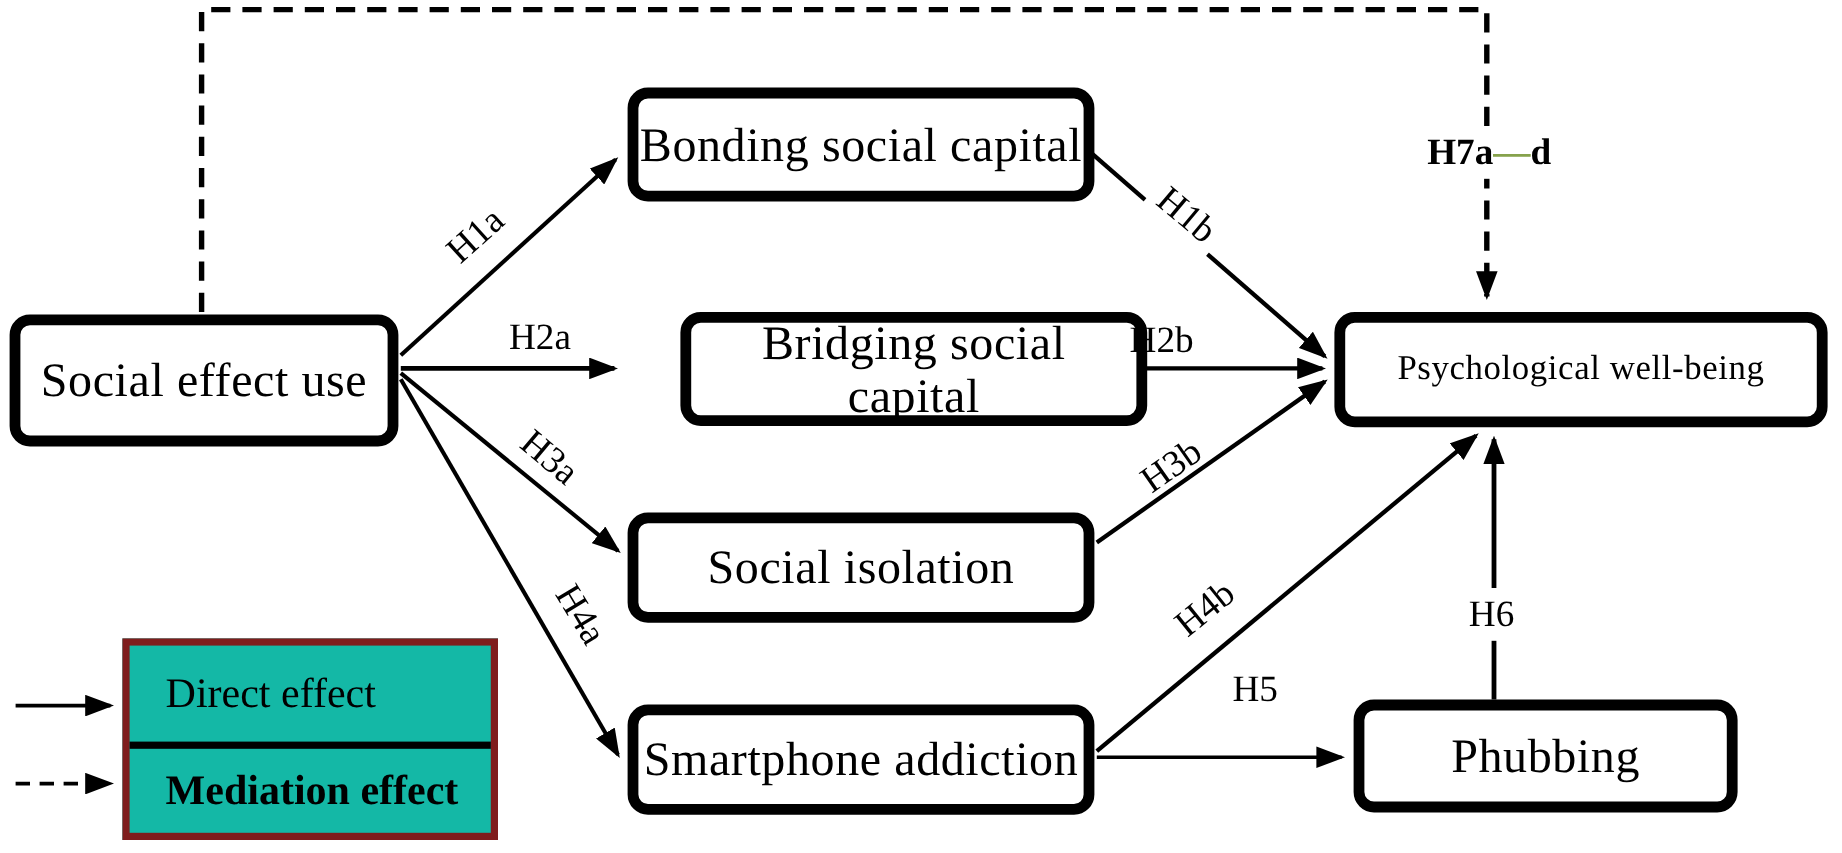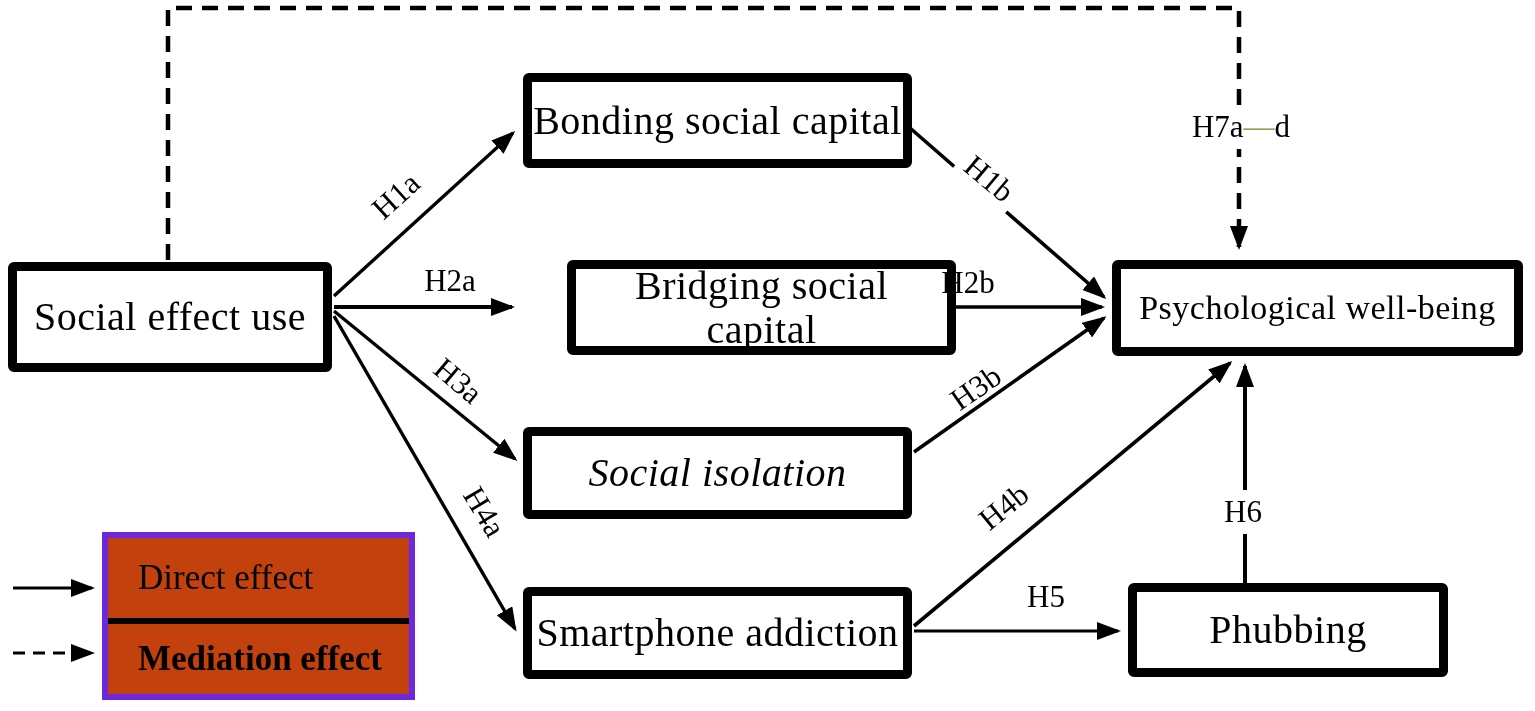--- a/index.html
+++ b/index.html
@@ -11,41 +11,41 @@
     font-family: "Liberation Serif", "DejaVu Serif", serif;
     color: #000000;
     overflow: hidden;
   }
   #wires { position: absolute; left: 0; top: 0; width: 1535px; height: 711px; }
   .node {
     position: absolute;
     box-sizing: border-box;
     background: #ffffff;
     border: 9px solid #000000;
-    border-radius: 6px;
+    border-radius: 17px;
     display: flex;
     align-items: center;
     justify-content: center;
     text-align: center;
     font-size: 40px;
     line-height: 1.1;
     letter-spacing: 0.5px;
   }
   .edge-label {
     position: absolute;
     font-size: 31px;
     white-space: nowrap;
     transform: translate(-50%, -50%);
   }
   .edge-label.masked { background: #ffffff; padding: 4px 8px; }
   .legend {
     position: absolute;
     box-sizing: border-box;
-    background: #c2410c;
-    border: 6px solid #6d28d9;
+    background: #14b8a6;
+    border: 6px solid #7f1d1d;
   }
   .legend-row {
     box-sizing: border-box;
     display: flex;
     align-items: center;
     padding-left: 30px;
     font-size: 35px;
   }
   .legend-row.first { border-bottom: 6px solid #000000; }
   .dash-accent { color: #86a24c; }
@@ -86,29 +86,29 @@
   </div>
 
   <div class="node" style="left:523px; top:73px; width:389px; height:95px;">
     <span>Bonding social capital</span>
   </div>
 
   <div class="node" style="left:523px; top:260px; width:389px; height:95px;margin-left:44px;">
     <span>Bridging social capital</span>
   </div>
 
-  <div class="node" style="left:523px; top:427px; width:389px; height:92px;font-style:italic;">
+  <div class="node" style="left:523px; top:427px; width:389px; height:92px;">
     <span>Social isolation</span>
   </div>
 
   <div class="node" style="left:523px; top:587px; width:389px; height:92px;">
     <span>Smartphone addiction</span>
   </div>
 
-  <div class="node" style="left:1112px; top:260px; width:411px; height:96px; font-size:34px;">
+  <div class="node" style="left:1112px; top:260px; width:411px; height:96px; font-size:29px;">
     <span>Psychological well-being</span>
   </div>
 
   <div class="node" style="left:1128px; top:583px; width:320px; height:94px;text-align:center;">
     <span>Phubbing</span>
   </div>
 
   <div class="edge-label" style="left:396px; top:196px; transform:translate(-50%,-50%) rotate(-42deg);">H1a</div>
 
   <div class="edge-label" style="left:450px; top:281px;">H2a</div>
@@ -118,25 +118,25 @@
   <div class="edge-label" style="left:484px; top:512px; transform:translate(-50%,-50%) rotate(59deg);">H4a</div>
 
   <div class="edge-label masked" style="left:989px; top:179px; transform:translate(-50%,-50%) rotate(40deg);">H1b</div>
 
   <div class="edge-label" style="left:968px; top:283px;">H2b</div>
 
   <div class="edge-label" style="left:976px; top:388px; transform:translate(-50%,-50%) rotate(-35deg);">H3b</div>
 
   <div class="edge-label" style="left:1004px; top:507px; transform:translate(-50%,-50%) rotate(-39deg);">H4b</div>
 
-  <div class="edge-label" style="left:1046px; top:597px;">H5</div>
+  <div class="edge-label" style="left:1046px; top:574px;">H5</div>
 
   <div class="edge-label masked" style="left:1243px; top:468px;margin-top:44px;">H6</div>
 
-  <div class="edge-label masked" style="left:1241px; top:127px;"><span>H7a</span><span class="dash-accent">—</span><span>d</span></div>
+  <div class="edge-label masked" style="left:1241px; top:127px;font-weight:bold;"><span>H7a</span><span class="dash-accent">—</span><span>d</span></div>
 
   <div class="legend" style="left:102px; top:532px; width:313px; height:168px;">
     <div class="legend-row first" style="height:86px;">
       <span>Direct effect</span>
     </div>
     <div class="legend-row" style="height:70px;font-weight:bold;">
       <span>Mediation effect</span>
     </div>
   </div>
 

